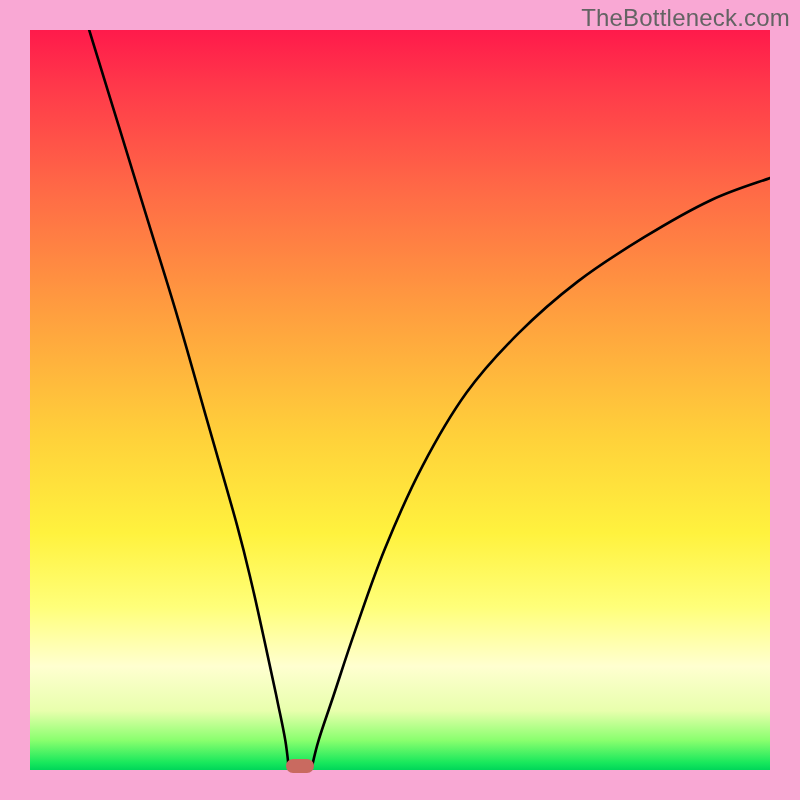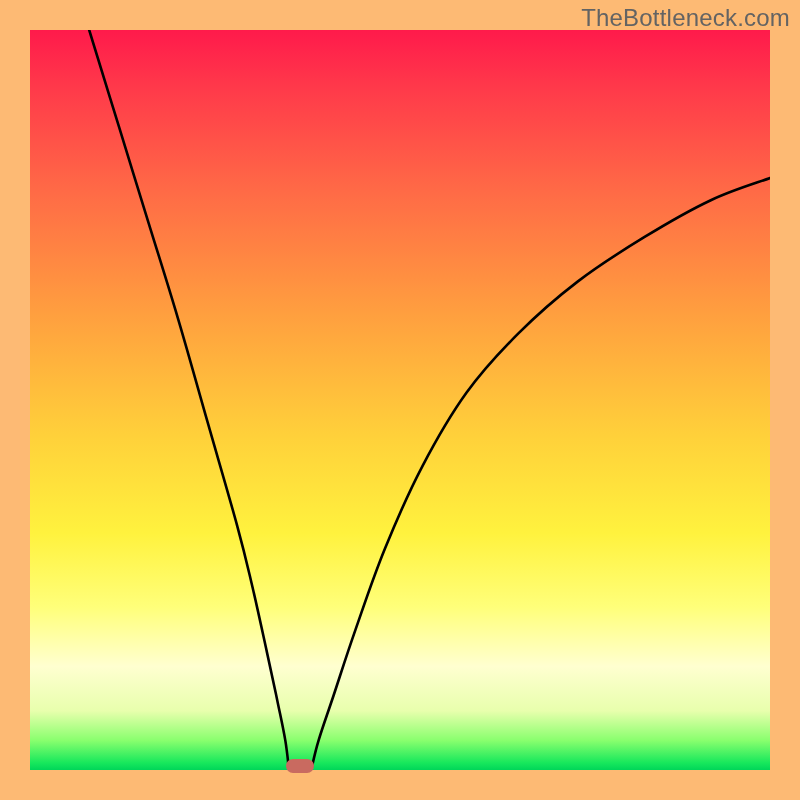--- a/index.html
+++ b/index.html
@@ -8,21 +8,21 @@
     width: 800px;
     height: 800px;
     background: #000;
     overflow: hidden;
     font-family: Arial, Helvetica, sans-serif;
   }
   .outer {
     position: relative;
     width: 800px;
     height: 800px;
-    background: #fdba74;
+    background: #f9a8d4;
   }
   .watermark {
     position: absolute;
     top: 4px;
     right: 10px;
     color: #636363;
     font-size: 24px;
     font-weight: 400;
     letter-spacing: 0.2px;
     z-index: 10;

